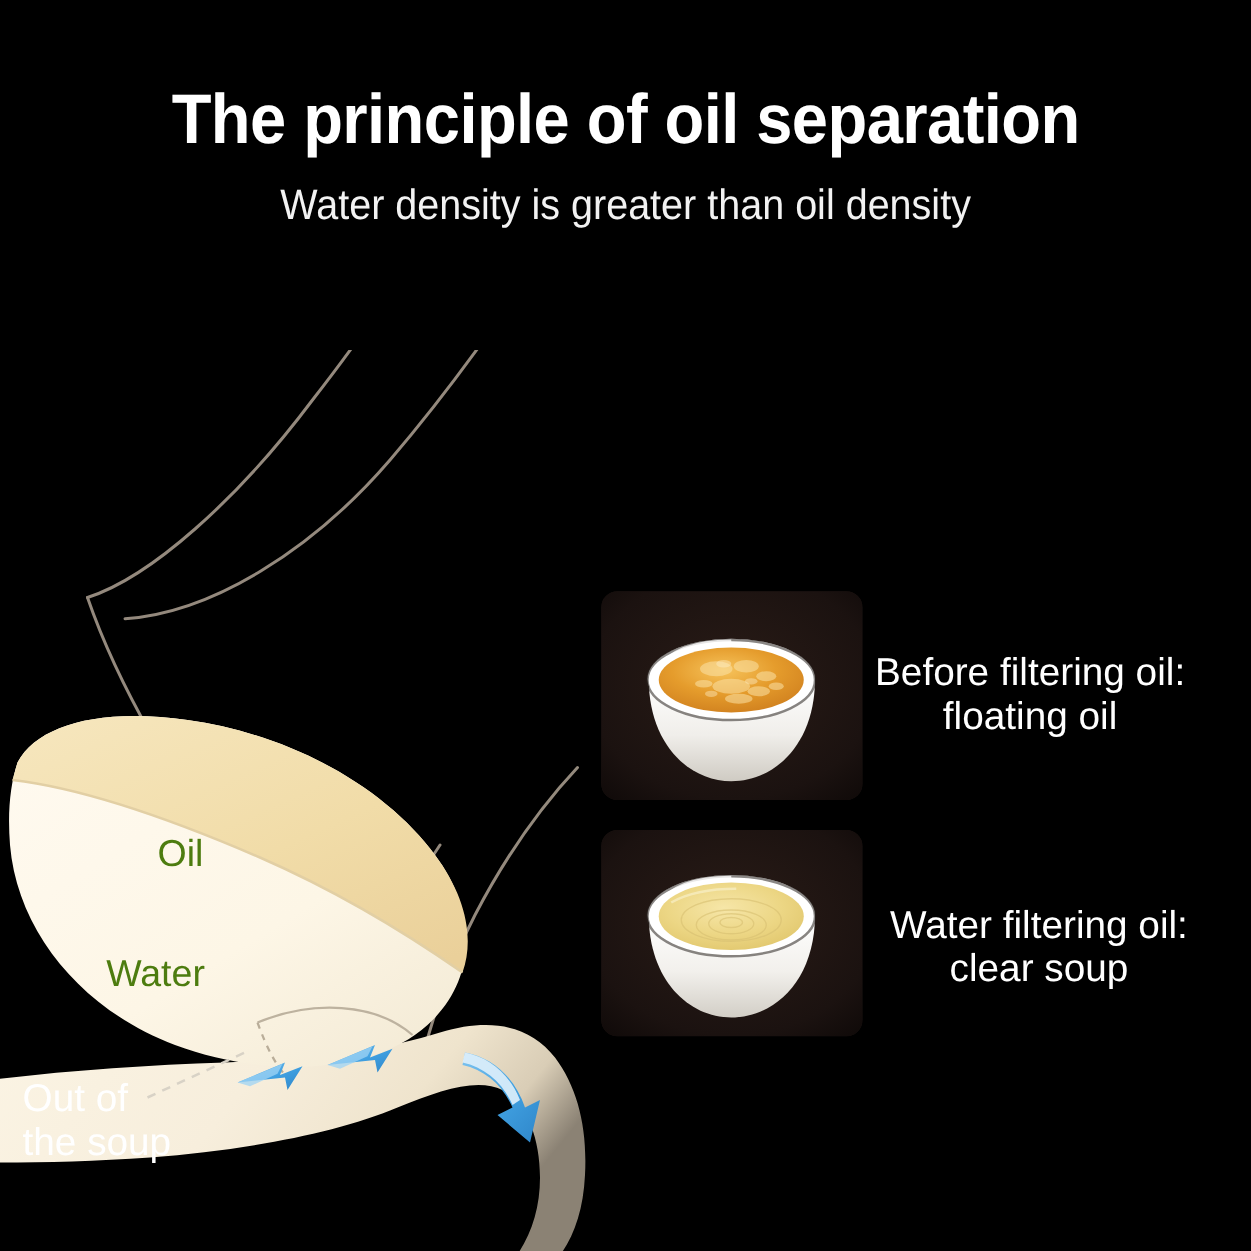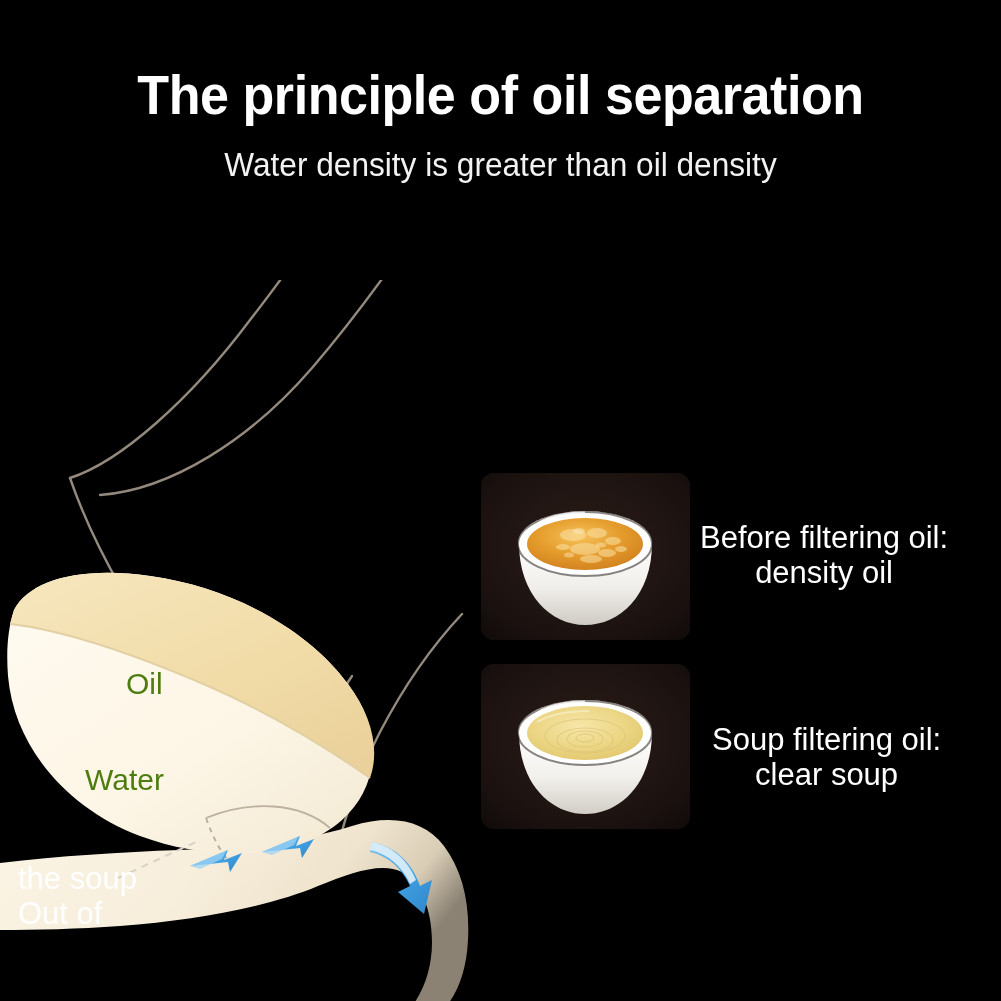--- a/index.html
+++ b/index.html
@@ -189,22 +189,22 @@
       <path d="M 372 562 C 394 566 412 582 420 606 L 432 600 L 424 634 L 398 612 L 410 606
                C 402 588 388 576 370 572 Z" fill="url(#gradArrow)"></path>
       <path d="M 372 562 C 392 566 408 580 416 600 L 410 604 C 402 586 388 574 370 570 Z" fill="#dff0fb" opacity="0.9"></path>
     </g>
   </svg>
 
   <div class="diagram-label" id="label-oil">Oil</div>
   <div class="diagram-label" id="label-soup">Water</div>
 
   <div id="label-outof">
+    <div>Out of</div>
     <div>the soup</div>
-    <div>Out of</div>
   </div>
 
   <div class="photo-tile" id="tile-before">
     <svg viewBox="0 0 209 167">
       <defs>
         <radialGradient id="bgBefore" cx="0.5" cy="0.45" r="0.78">
           <stop offset="0%" stop-color="#2a1c17"></stop>
           <stop offset="70%" stop-color="#1b1210"></stop>
           <stop offset="100%" stop-color="#0d0807"></stop>
         </radialGradient>
@@ -279,20 +279,20 @@
         <ellipse cx="104" cy="76" rx="28" ry="12"></ellipse>
         <ellipse cx="104" cy="72" rx="40" ry="17"></ellipse>
       </g>
       <path d="M 56 58 C 70 50 88 47 108 47" fill="none" stroke="#f8efc8" stroke-width="2" opacity="0.7"></path>
       <path d="M 46 60 C 56 44 78 38 104 38" fill="none" stroke="#ffffff" stroke-width="3" opacity="0.8"></path>
     </svg>
   </div>
 
   <div class="caption" id="caption-before">
     <div>Before filtering oil:</div>
-    <div>density oil</div>
+    <div>floating oil</div>
   </div>
   <div class="caption" id="caption-after">
-    <div>Soup filtering oil:</div>
+    <div>Water filtering oil:</div>
     <div>clear soup</div>
   </div>
 
 </div>
 
 </body></html>

